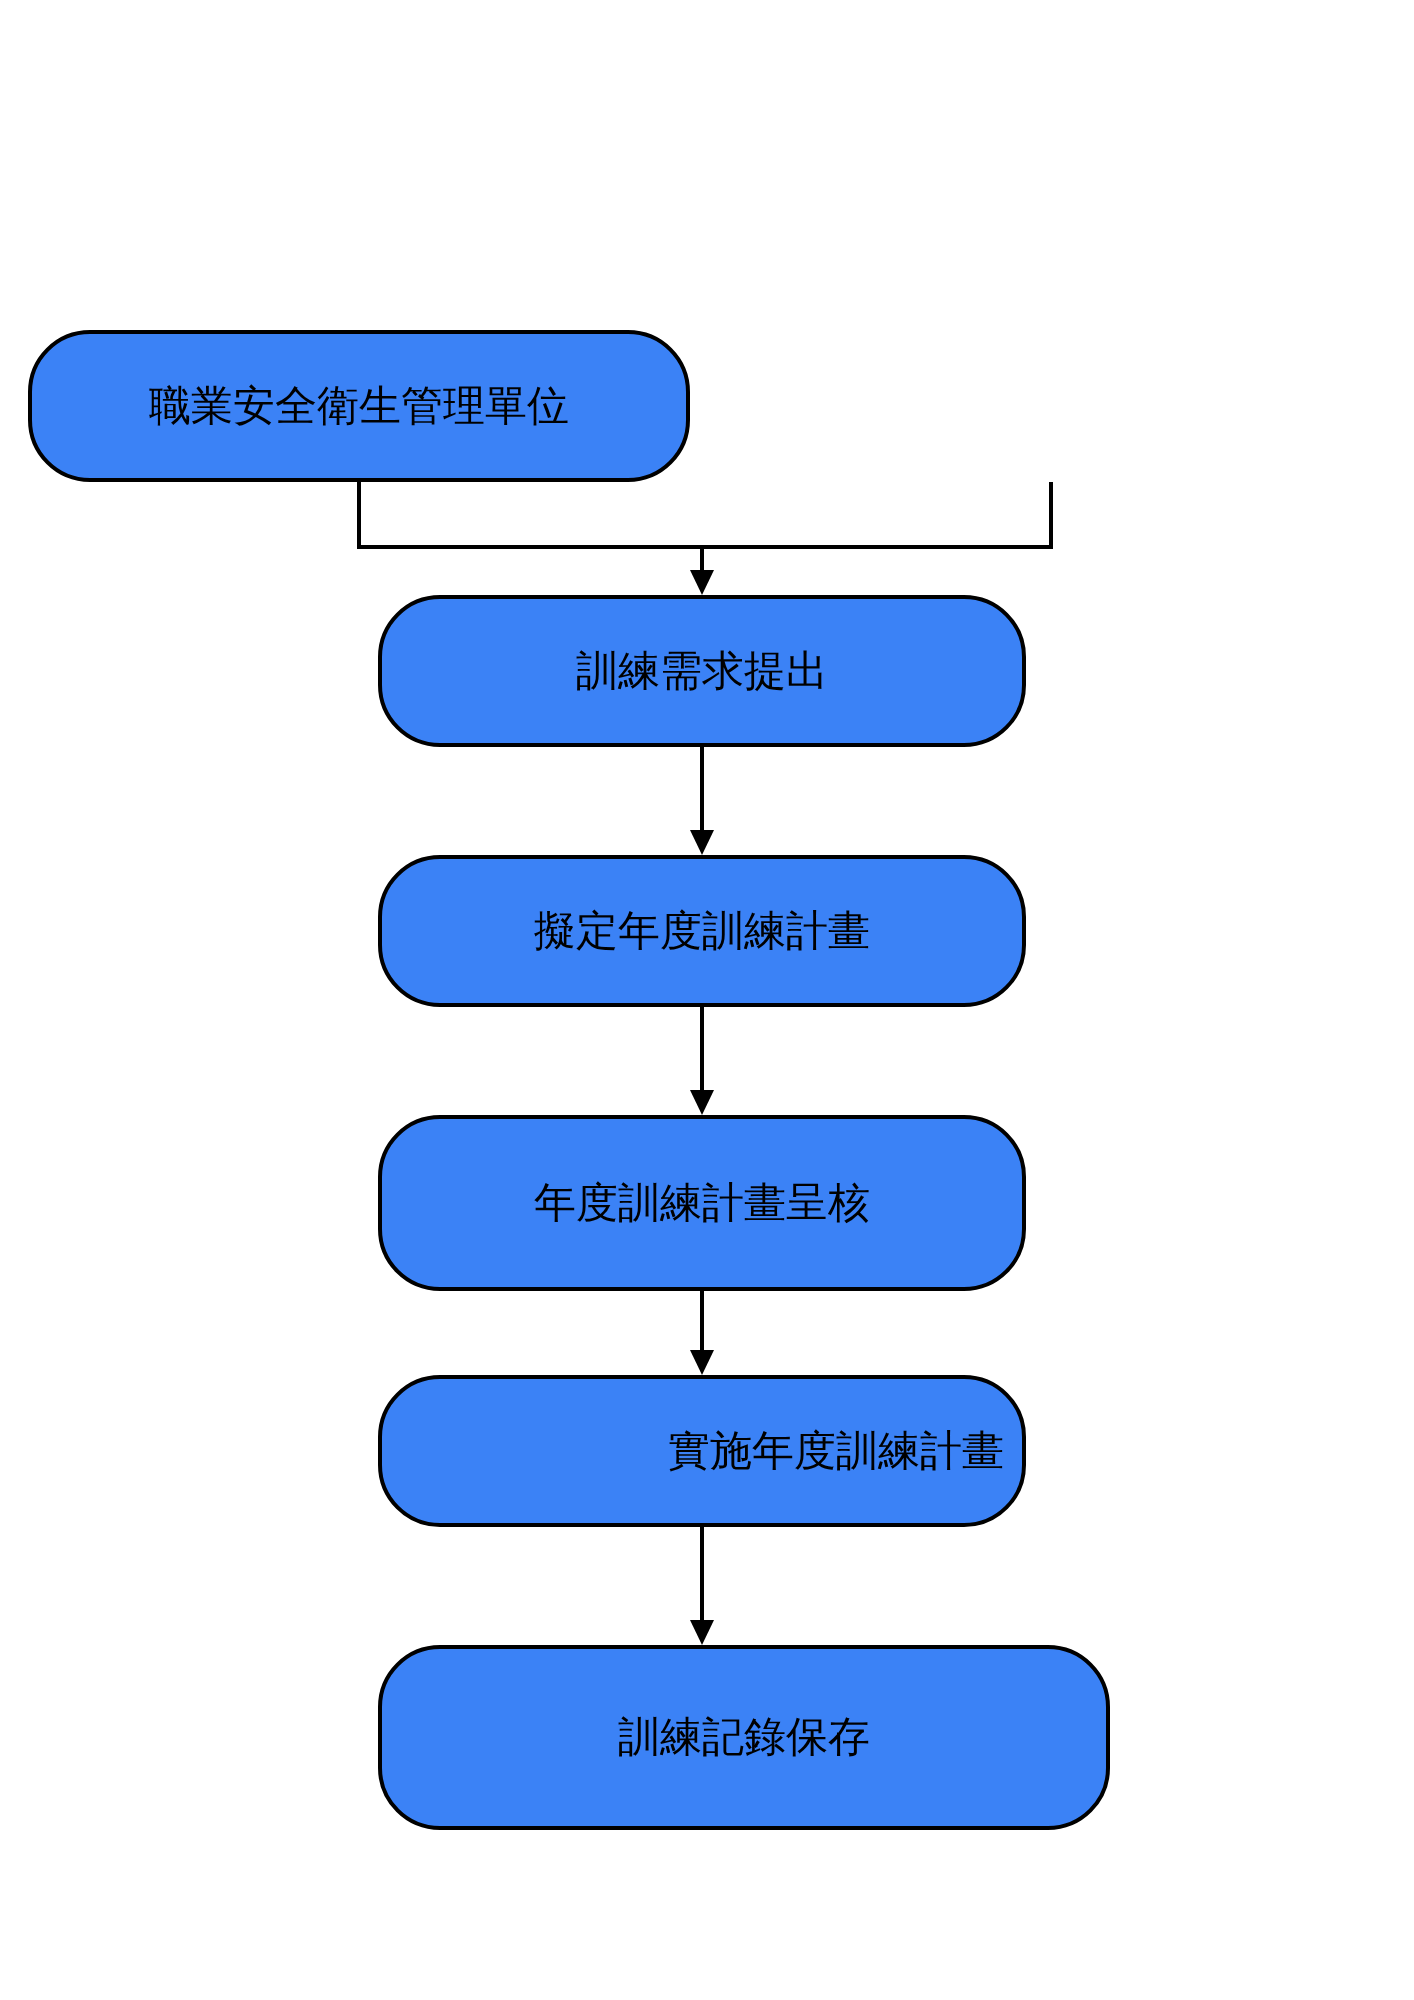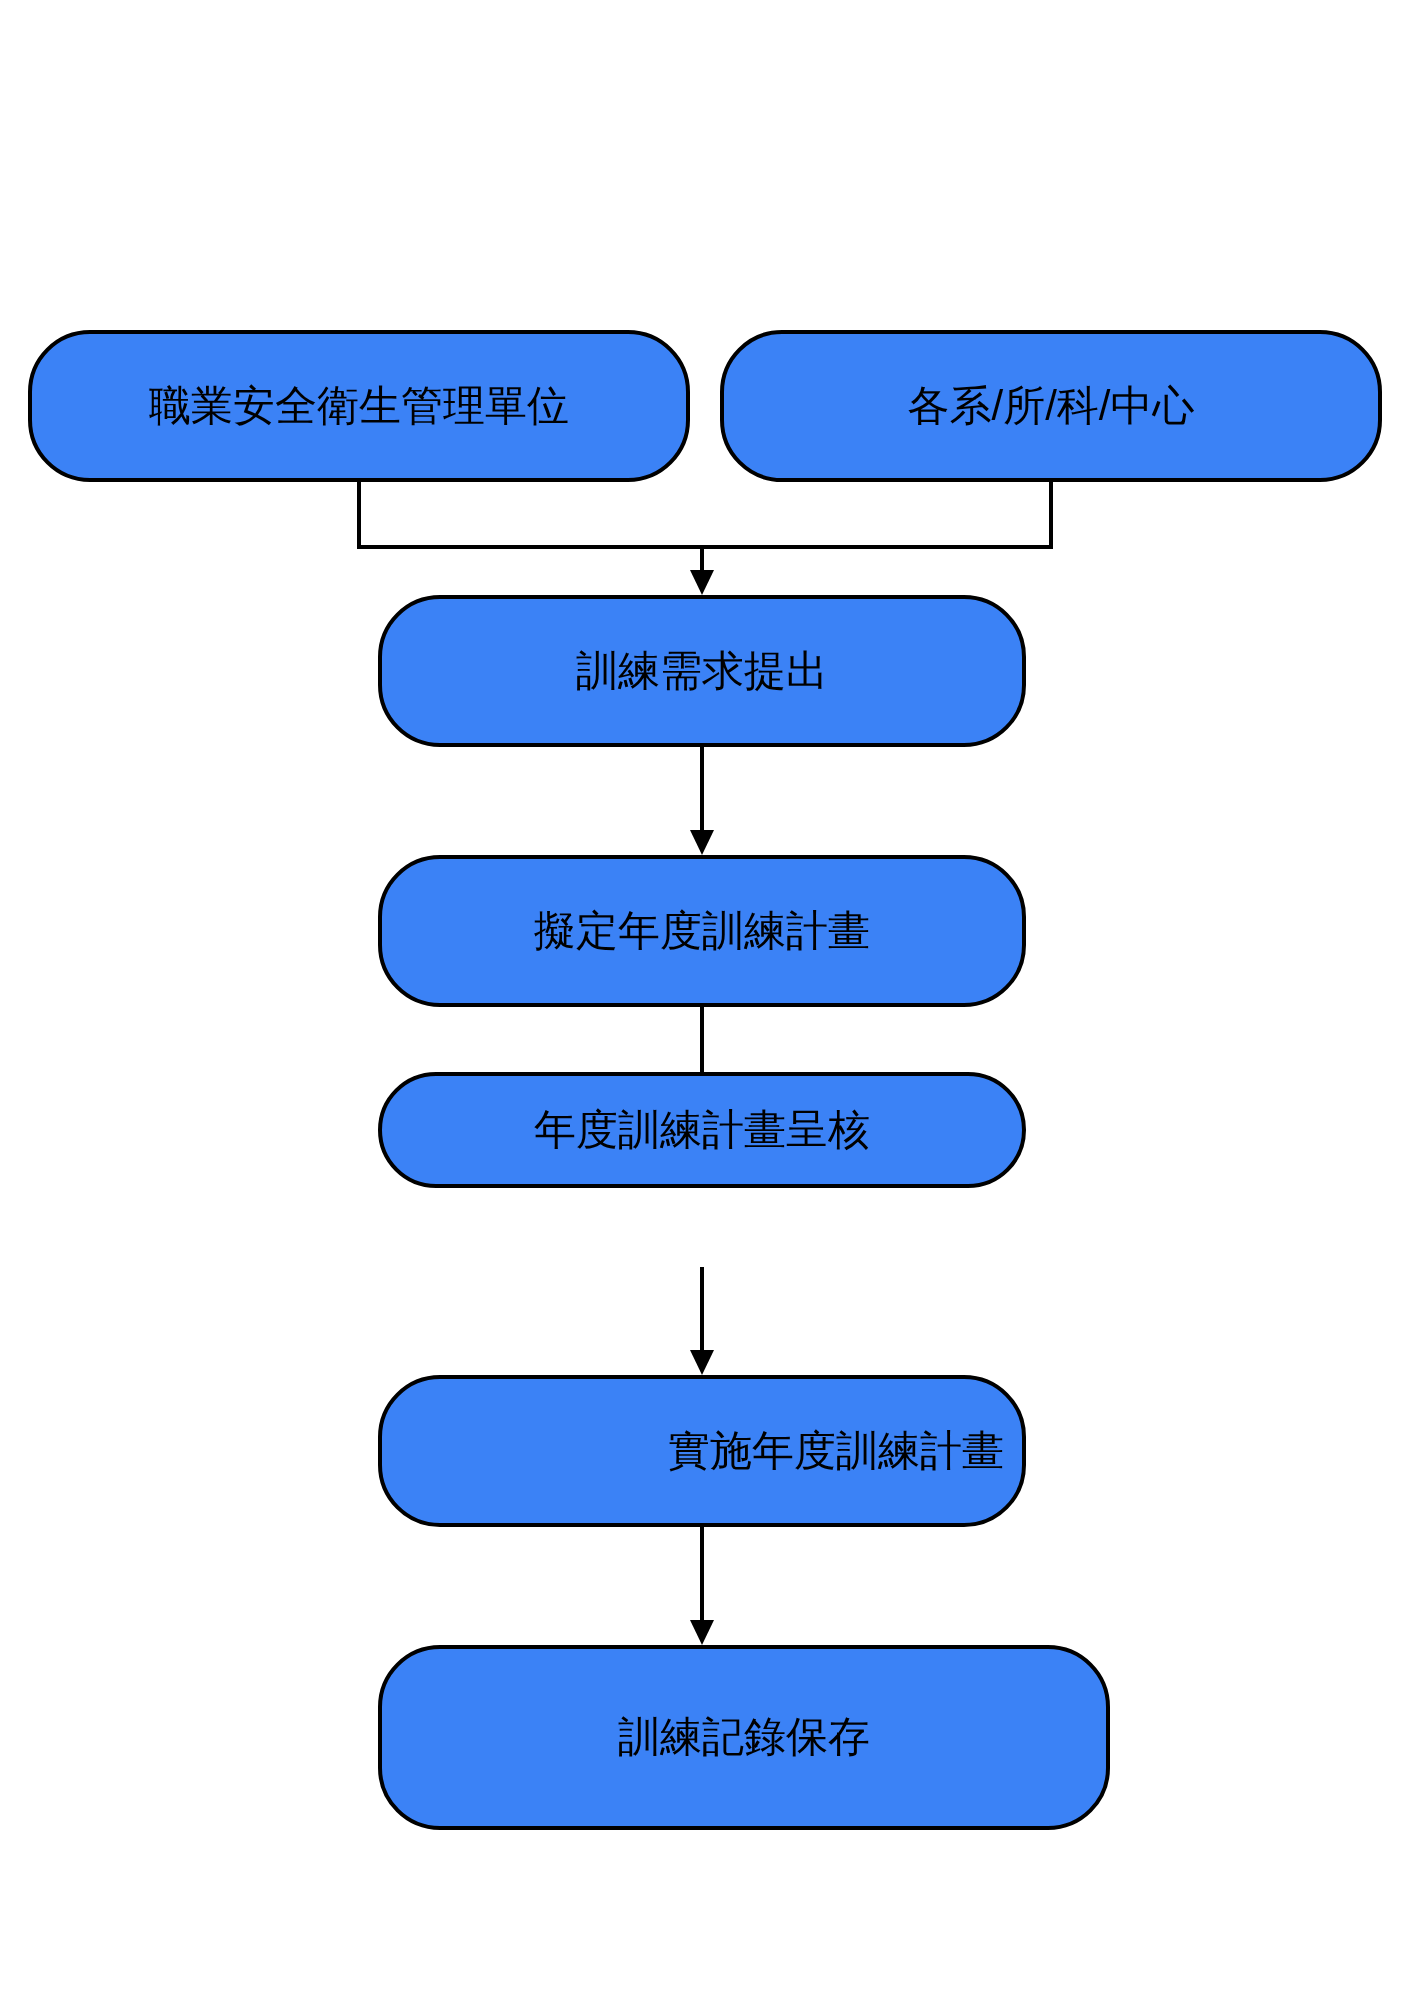--- a/index.html
+++ b/index.html
@@ -51,21 +51,21 @@
     color: #000000;
     padding: 0 18px;
   }
   
   #node-dept   { left: 28px;  top: 330px; width: 662px; height: 152px; }
   #node-units  { left: 720px; top: 330px; width: 662px; height: 152px; }
 
   
   #node-request { left: 378px; top: 595px;  width: 648px; height: 152px; }
   #node-plan    { left: 378px; top: 855px;  width: 648px; height: 152px; }
-  #node-approve { left: 378px; top: 1072px; width: 648px; height: 116px; }
+  #node-approve { left: 378px; top: 1115px; width: 648px; height: 176px; }
   #node-execute { left: 378px; top: 1375px; width: 648px; height: 152px; justify-content: flex-end; }
   #node-archive { left: 378px; top: 1645px; width: 732px; height: 185px; }
 
   
   #connectors {
     position: absolute;
     left: 0; top: 0;
     width: 1414px;
     height: 2000px;
     pointer-events: none;
@@ -102,23 +102,20 @@
     <polygon points="702,1375 690,1350 714,1350"></polygon>
 
     <line x1="702" y1="1527" x2="702" y2="1632"></line>
     <polygon points="702,1645 690,1620 714,1620"></polygon>
   </svg>
 
   <div class="node" id="node-dept">
     <span class="node-label">職業安全衛生管理單位</span>
   </div>
 
-  <div class="node" id="node-units">
-    <span class="node-label">各系/所/科/中心</span>
-  </div>
 
   <div class="node" id="node-plan">
     <span class="node-label">擬定年度訓練計畫</span>
   </div>
 
   <div class="node" id="node-request">
     <span class="node-label">訓練需求提出</span>
   </div>
 
   <div class="node" id="node-approve">

